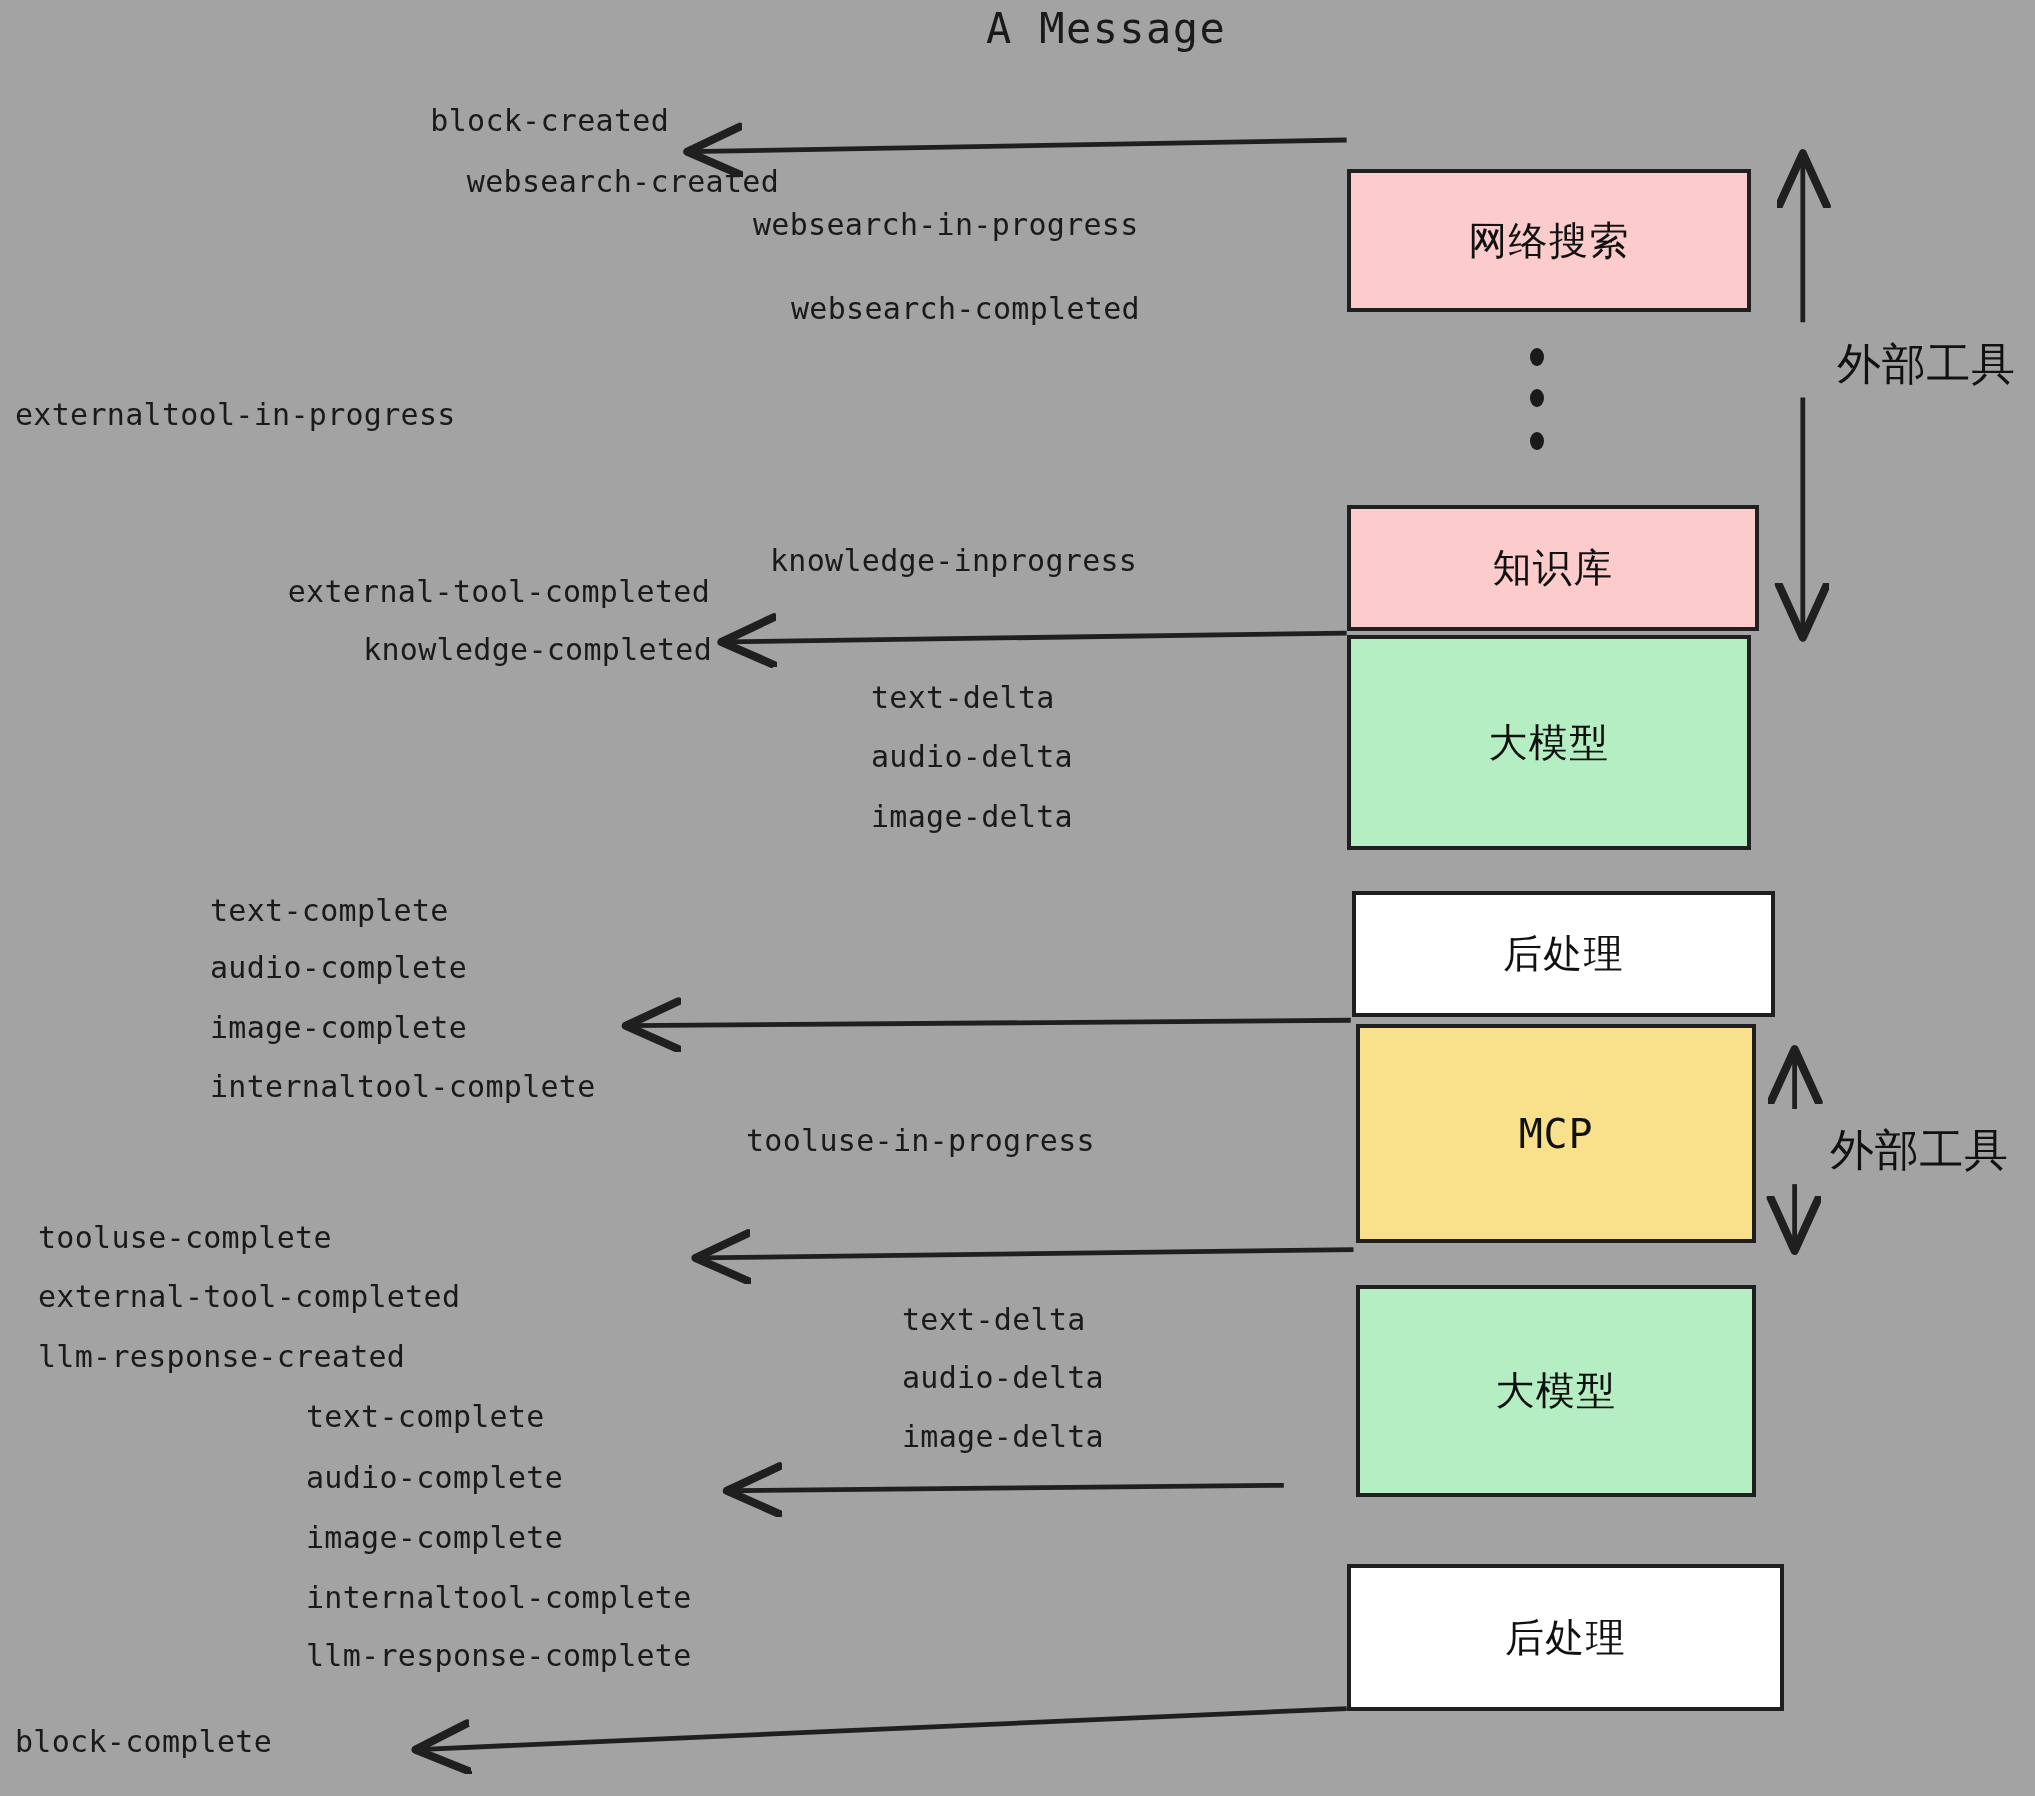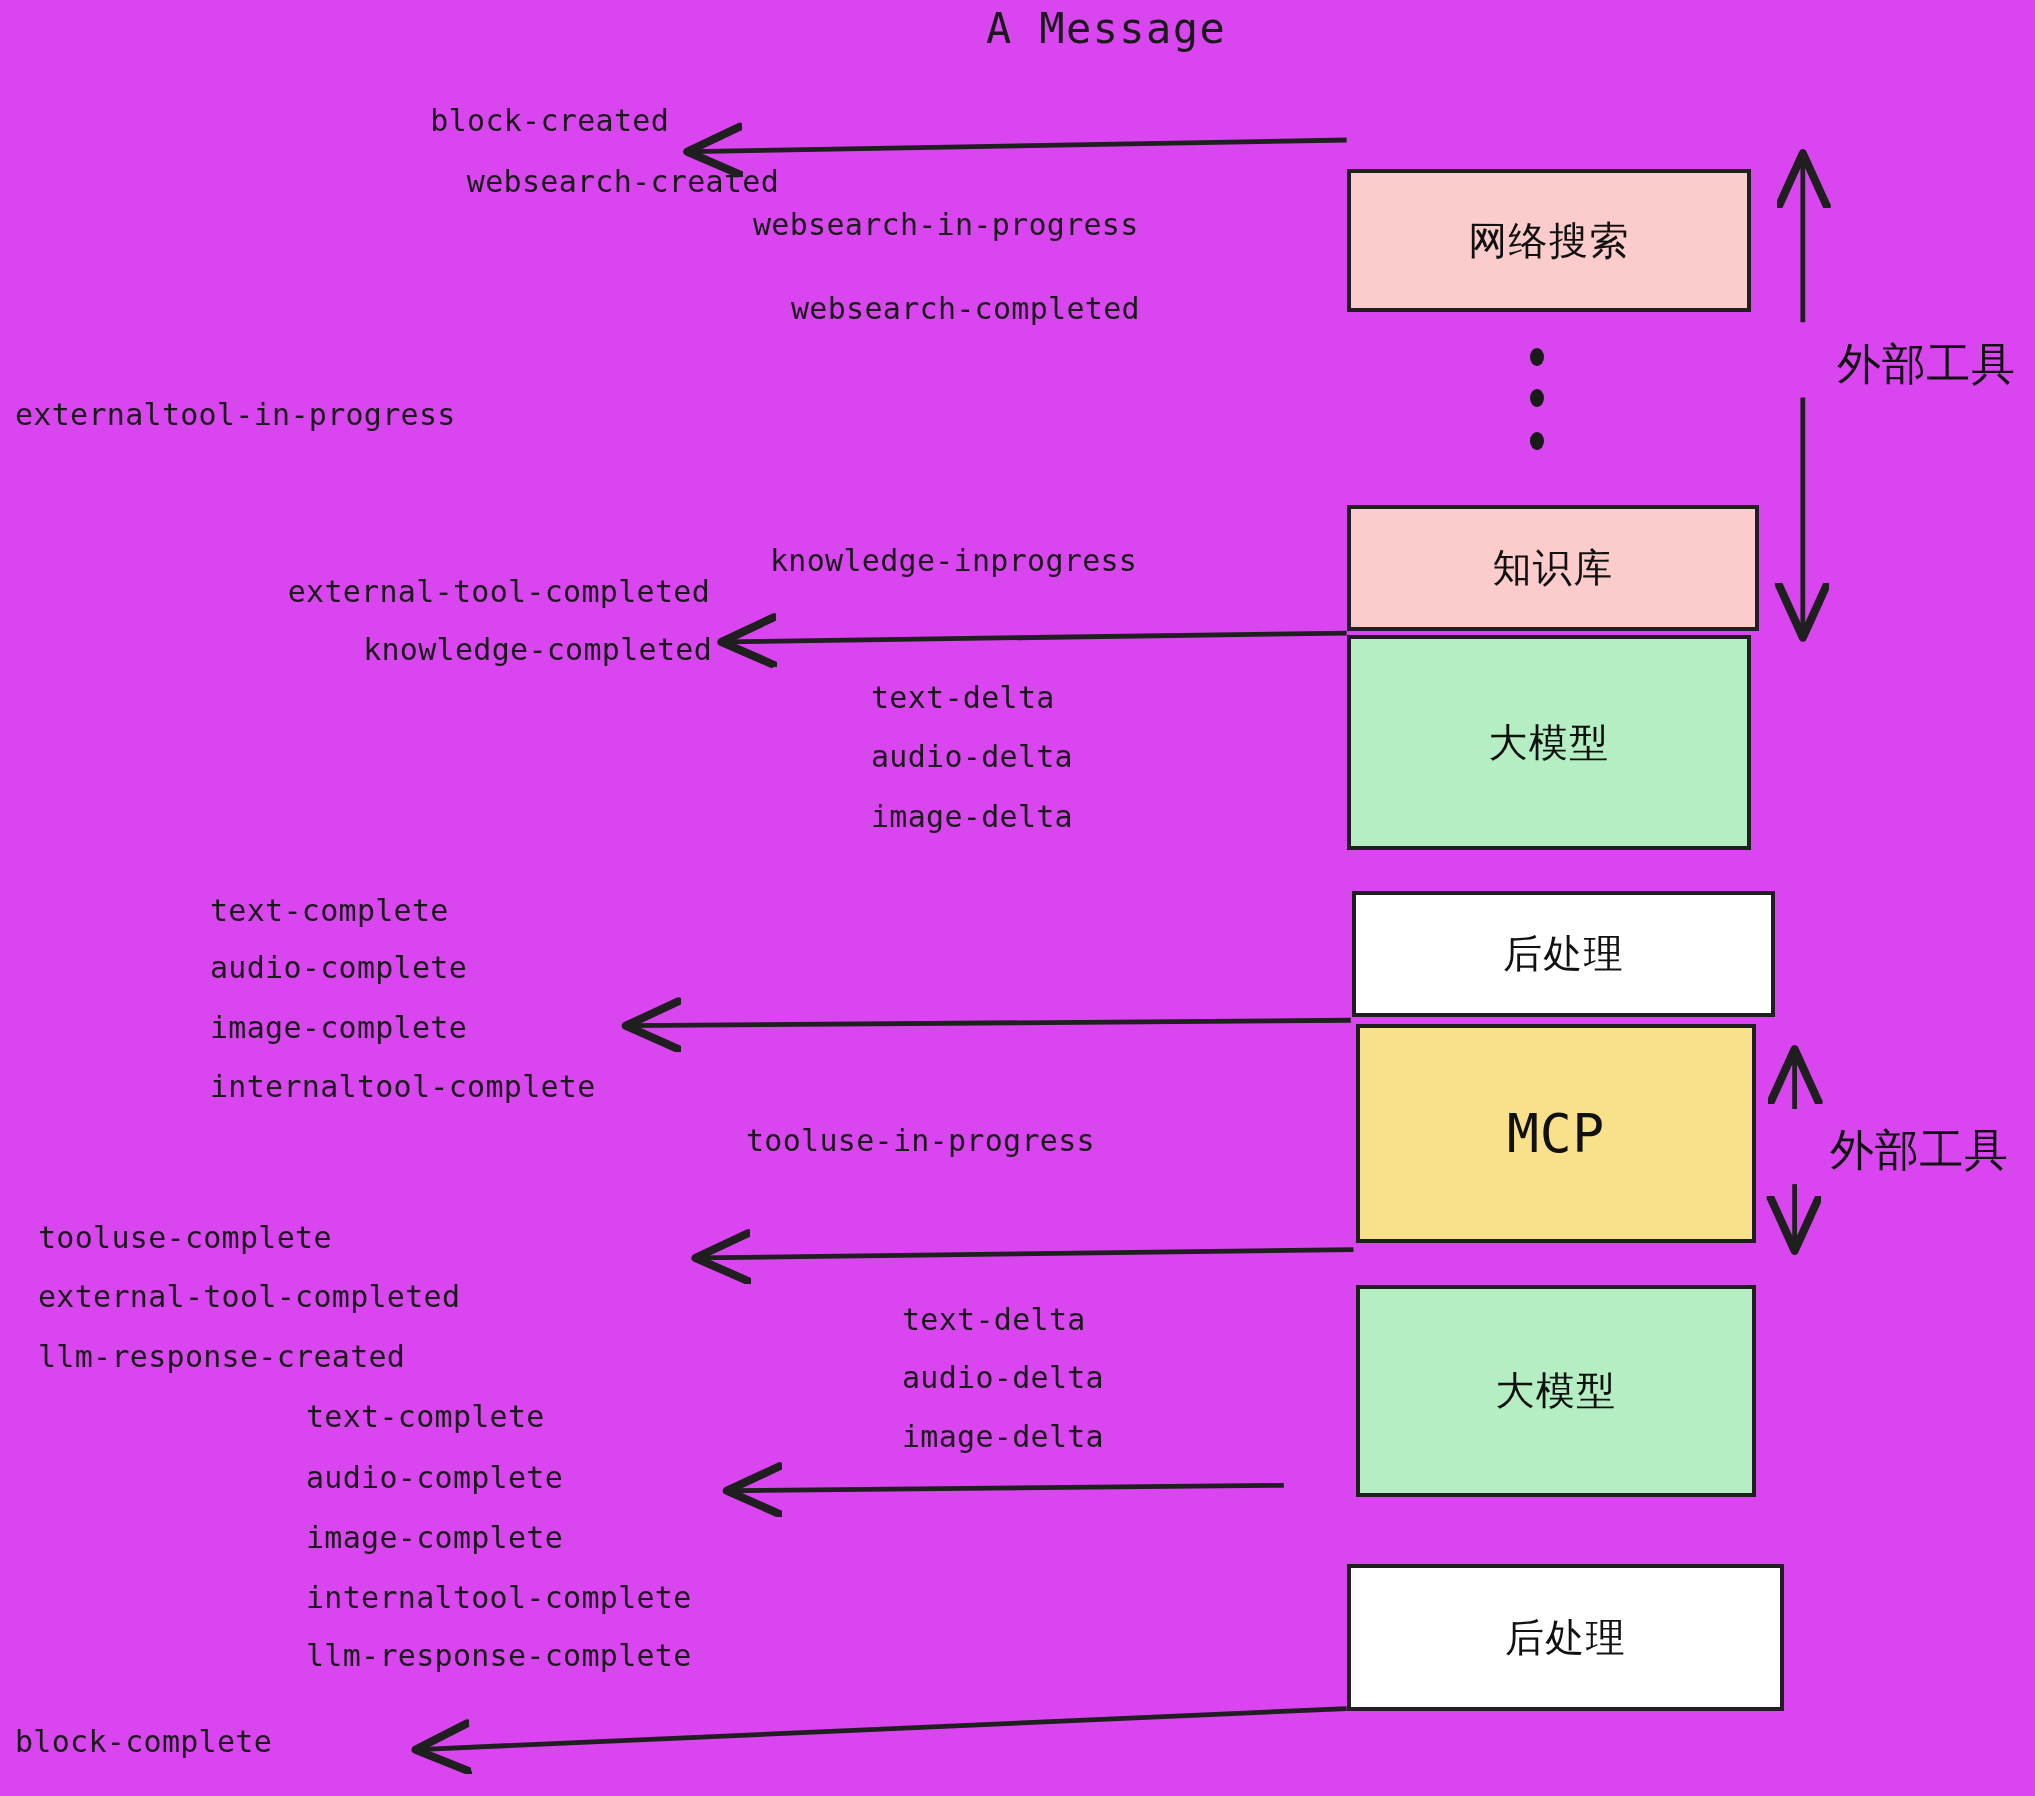--- a/index.html
+++ b/index.html
@@ -5,21 +5,21 @@
 <style>
   html, body {
     margin: 0;
     padding: 0;
     background: #ffffff;
   }
   #canvas {
     position: relative;
     width: 2035px;
     height: 1796px;
-    background: #d946ef;
+    background: #a3a3a3;
     font-family: "DejaVu Sans Mono", "Liberation Mono", monospace;
     overflow: hidden;
   }
   
   .evt {
     position: absolute;
     font-family: "DejaVu Sans Mono", "Liberation Mono", monospace;
     font-size: 30px;
     line-height: 1;
     color: #1a1a1a;
@@ -47,21 +47,21 @@
   }
   .box .lbl {
     font-family: "DejaVu Sans", "Liberation Sans", sans-serif;
     font-size: 39px;
     color: #111111;
     white-space: nowrap;
     letter-spacing: 1.4px;
   }
   .box .lbl.mono {
     font-family: "DejaVu Sans Mono", "Liberation Mono", monospace;
-    font-size: 53px;
+    font-size: 40px;
     letter-spacing: 0.7px;
   }
   
   .side-lbl {
     position: absolute;
     font-family: "DejaVu Sans", "Liberation Sans", sans-serif;
     font-size: 44px;
     color: #111111;
     white-space: nowrap;
     letter-spacing: 0.7px;

